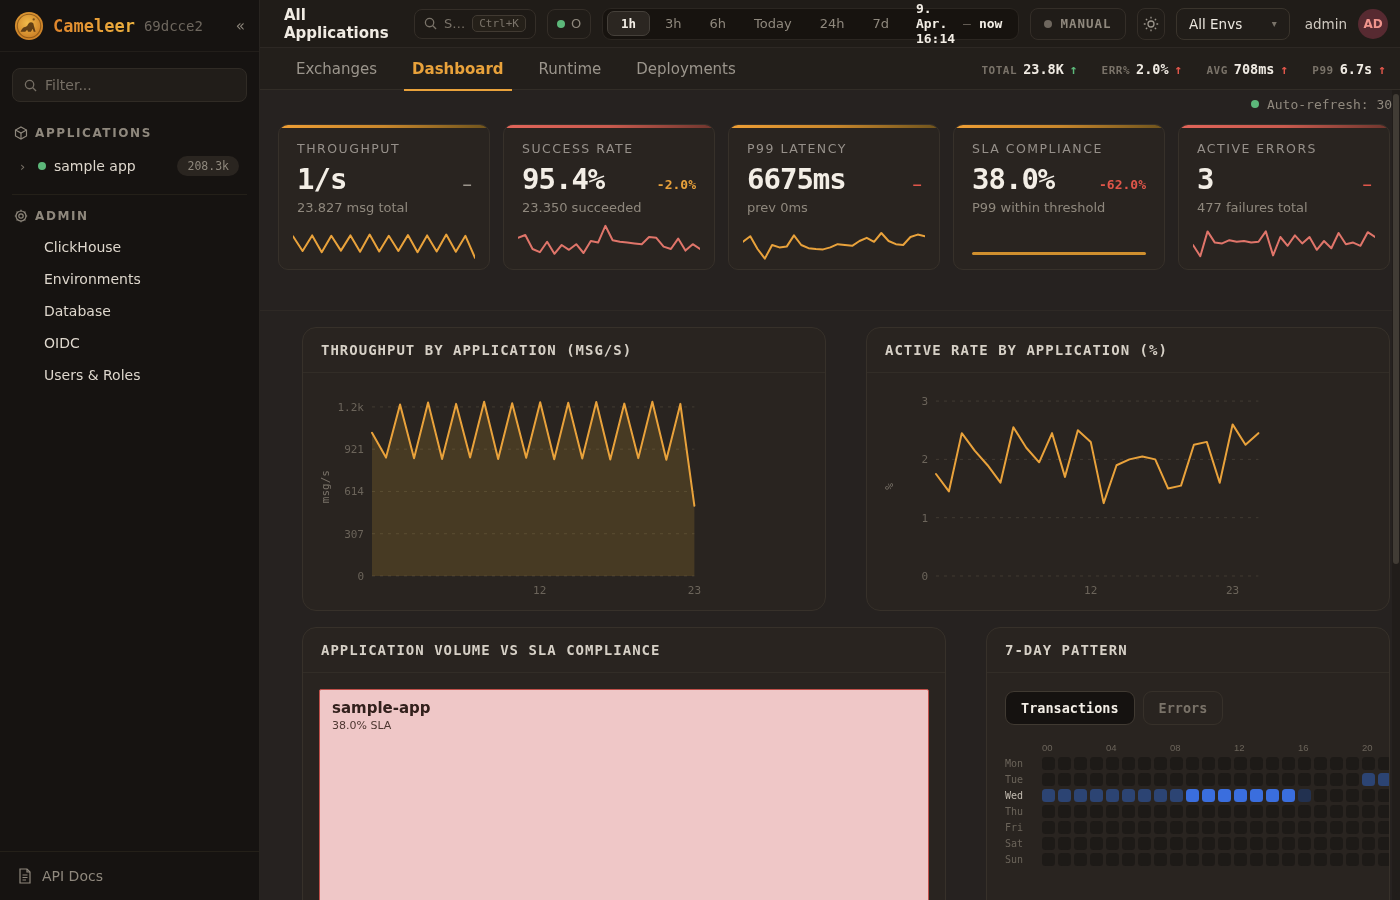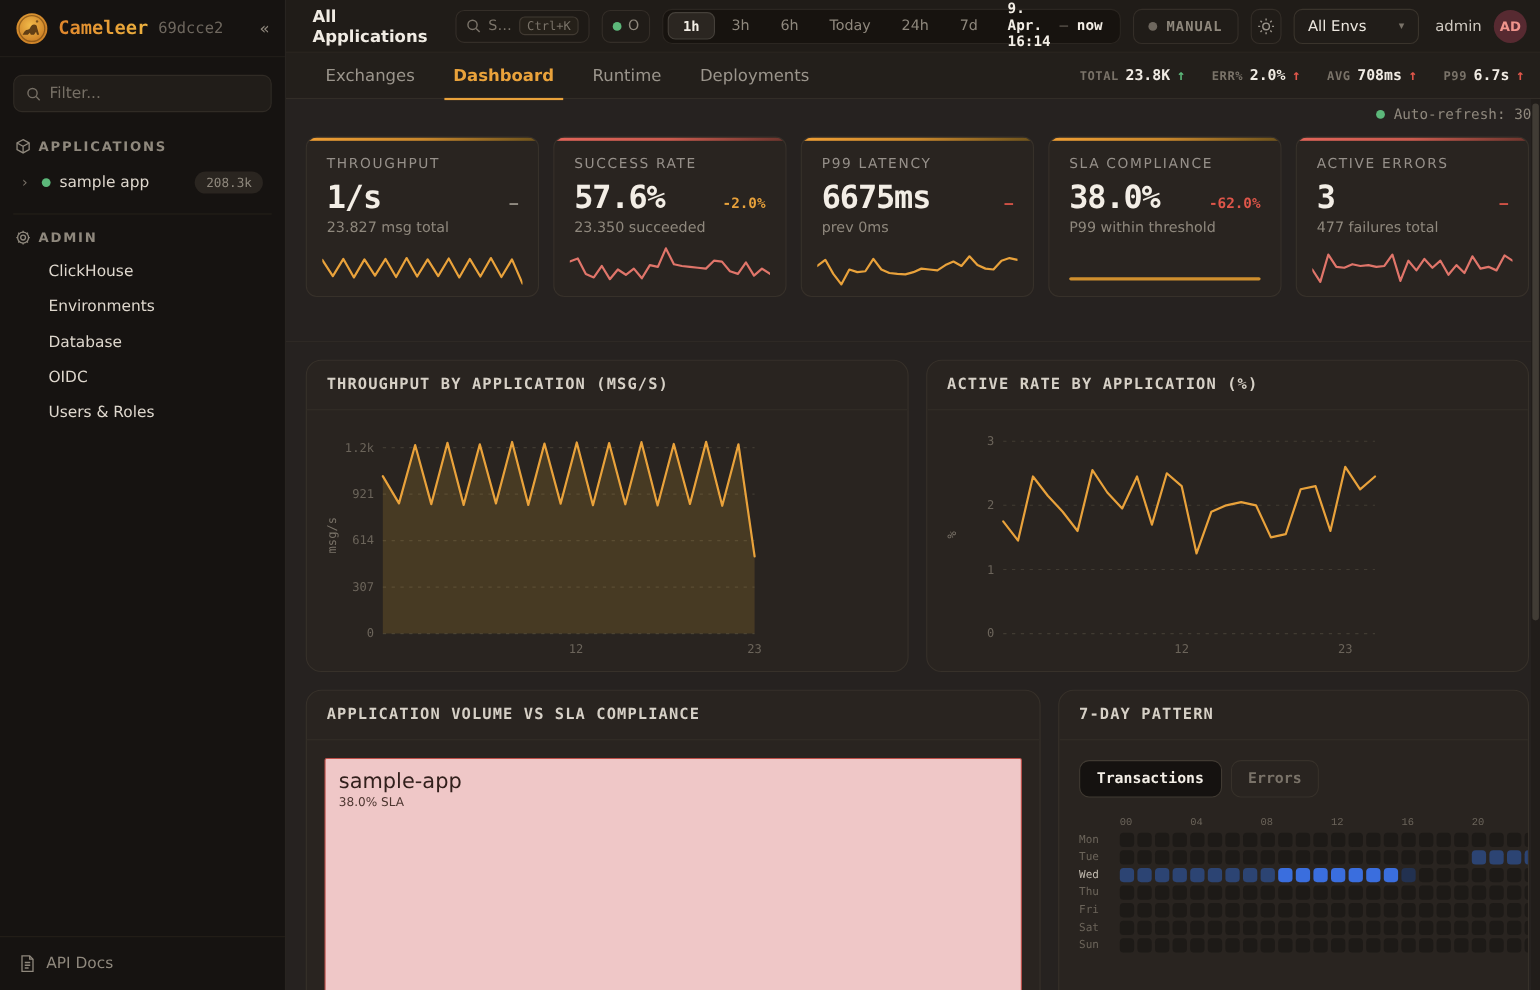--- a/index.html
+++ b/index.html
@@ -105,50 +105,50 @@
   .kpi-value { font-family:"DejaVu Sans Mono",monospace; font-weight:bold; font-size:29px;
     color:#f3eee6; letter-spacing:-1px; }
   .kpi-delta { font-family:"DejaVu Sans Mono",monospace; font-size:13px; font-weight:bold; }
   .kpi-sub { color:#8f887d; font-size:13px; margin-top:4px; }
   .kpi-spark { position:absolute; left:14px; right:14px; bottom:8px; height:40px; }
   .kpi-spark svg { width:100%; height:100%; display:block; }
   .kpi-progress { position:absolute; left:18px; right:18px; bottom:14px; height:3px;
     border-radius:2px; background:#cf8f2e; }
 
   .charts-row { display:grid; grid-template-columns:1fr 1fr; gap:16px; padding:16px 10px 16px 18px; }
-  .panel { background:#292420; border:1px solid #37312a; border-radius:14px; overflow:hidden; }
+  .panel { background:#292420; border:1px solid #37312a; border-radius:14px; overflow:hidden;margin-left:24px; }
   .panel-title { padding:14px 18px; font-family:"DejaVu Sans Mono",monospace; font-weight:bold;
     font-size:14px; letter-spacing:1px; color:#d6d0c6; border-bottom:1px solid #322d27; }
   .chart-body { position:relative; height:237px; padding:24px 10px 34px 16px; display:flex; }
   .ylabel { writing-mode:vertical-rl; transform:rotate(180deg); color:#7a7369;
     font-family:"DejaVu Sans Mono",monospace; font-size:11px; align-self:center; }
   .plot-wrap { position:relative; width:65%; margin-left:40px; }
   .plot-wrap svg { width:100%; height:100%; display:block; overflow:visible; }
   .gl { stroke:#494338; stroke-width:1; stroke-dasharray:3 5; opacity:0.75; }
   .ytick { position:absolute; right:calc(100% + 8px); transform:translateY(-50%);
     color:#6b645a; font-family:"DejaVu Sans Mono",monospace; font-size:11px; white-space:nowrap; }
   .xtick { position:absolute; top:calc(100% + 8px); transform:translateX(-50%);
     color:#6b645a; font-family:"DejaVu Sans Mono",monospace; font-size:11px; }
 
   .bottom-row { display:grid; grid-template-columns:668px 1fr; gap:16px; padding:0 10px 18px 18px; }
   .bottom-row .panel { min-height:430px; }
   .treemap-body { padding:16px; }
   .treemap-rect { height:380px; background:#efc7c7; border:1px solid #c0504a; border-radius:2px;
     padding:9px 12px; cursor:pointer; }
-  .tm-name { font-size:19px; font-weight:normal; color:#32201c; }
+  .tm-name { font-size:15px; font-weight:bold; color:#32201c; }
   .tm-sub { font-size:11px; color:#4e3731; margin-top:2px; }
 
   .hm-body { padding:18px; }
   .toggles { display:flex; gap:8px;text-align:center; }
   .toggle { font-family:"DejaVu Sans Mono",monospace; font-weight:bold; font-size:13.5px;
     padding:8px 15px; border-radius:9px; border:1px solid #37312a; color:#7a7369; cursor:pointer; }
   .toggle.active { background:#151210; color:#f3eee6; border-color:#403a32; }
   .hm-grid { display:grid; grid-template-columns:34px repeat(24,13px); grid-auto-rows:13px;
     gap:3px; margin-top:16px; align-items:center; }
-  .hm-hour { color:#6b645a; font-family:Liberation Mono, monospace; font-size:9.5px;
+  .hm-hour { color:#6b645a; font-family:Liberation Sans, sans-serif; font-size:9.5px;
     justify-self:start;text-align:center; }
   .hm-day { color:#6b645a; font-family:"DejaVu Sans Mono",monospace; font-size:10px; }
   .hm-day.today { color:#c2bbb0; }
   .hm-cell { width:13px; height:13px; border-radius:3.5px; }
 
   .scrollbar { position:absolute; top:0; right:0; bottom:0; width:8px; background:#211d1a; }
   .scrollbar .thumb { position:absolute; top:4px; left:1px; width:6px; height:470px;
     border-radius:4px; background:#413c35; cursor:pointer; }
 </style>
 </head>
@@ -340,21 +340,21 @@
             <div class="kpi-sub">23.827 msg total</div>
             <div class="kpi-spark">
                 <svg viewBox="0 0 100 100" preserveAspectRatio="none">
                   <polyline fill="none" stroke="#e9a23b" stroke-width="2" vector-effect="non-scaling-stroke" stroke-linejoin="round" stroke-linecap="round" points="0.00,38.00 5.26,75.00 10.53,36.00 15.79,78.00 21.05,37.00 26.32,74.00 31.58,36.00 36.84,77.00 42.11,34.00 47.37,76.00 52.63,37.00 57.89,75.00 63.16,35.00 68.42,78.00 73.68,36.00 78.95,76.00 84.21,34.00 89.47,77.00 94.74,37.00 100.00,92.00"></polyline>
                 </svg>
               </div>
           </div>
           <div class="kpi-card accent-red">
             <div class="kpi-label">SUCCESS RATE</div>
             <div class="kpi-value-row">
-              <span class="kpi-value">57.6%</span>
+              <span class="kpi-value">95.4%</span>
               <span class="kpi-delta" style="color: rgb(233, 162, 59);">-2.0%</span>
             </div>
             <div class="kpi-sub">23.350 succeeded</div>
             <div class="kpi-spark">
                 <svg viewBox="0 0 100 100" preserveAspectRatio="none">
                   <polyline fill="none" stroke="#e0756a" stroke-width="2" vector-effect="non-scaling-stroke" stroke-linejoin="round" stroke-linecap="round" points="0.00,42.00 4.00,35.00 8.00,70.00 12.00,78.00 16.00,52.00 20.00,82.00 24.00,60.00 28.00,72.00 32.00,58.00 36.00,80.00 40.00,50.00 44.00,54.00 48.00,12.00 52.00,48.00 56.00,52.00 60.00,54.00 64.00,56.00 68.00,58.00 72.00,40.00 76.00,42.00 80.00,64.00 84.00,70.00 88.00,44.00 92.00,74.00 96.00,58.00 100.00,70.00"></polyline>
                 </svg>
               </div>
           </div>
           <div class="kpi-card accent-yellow">

